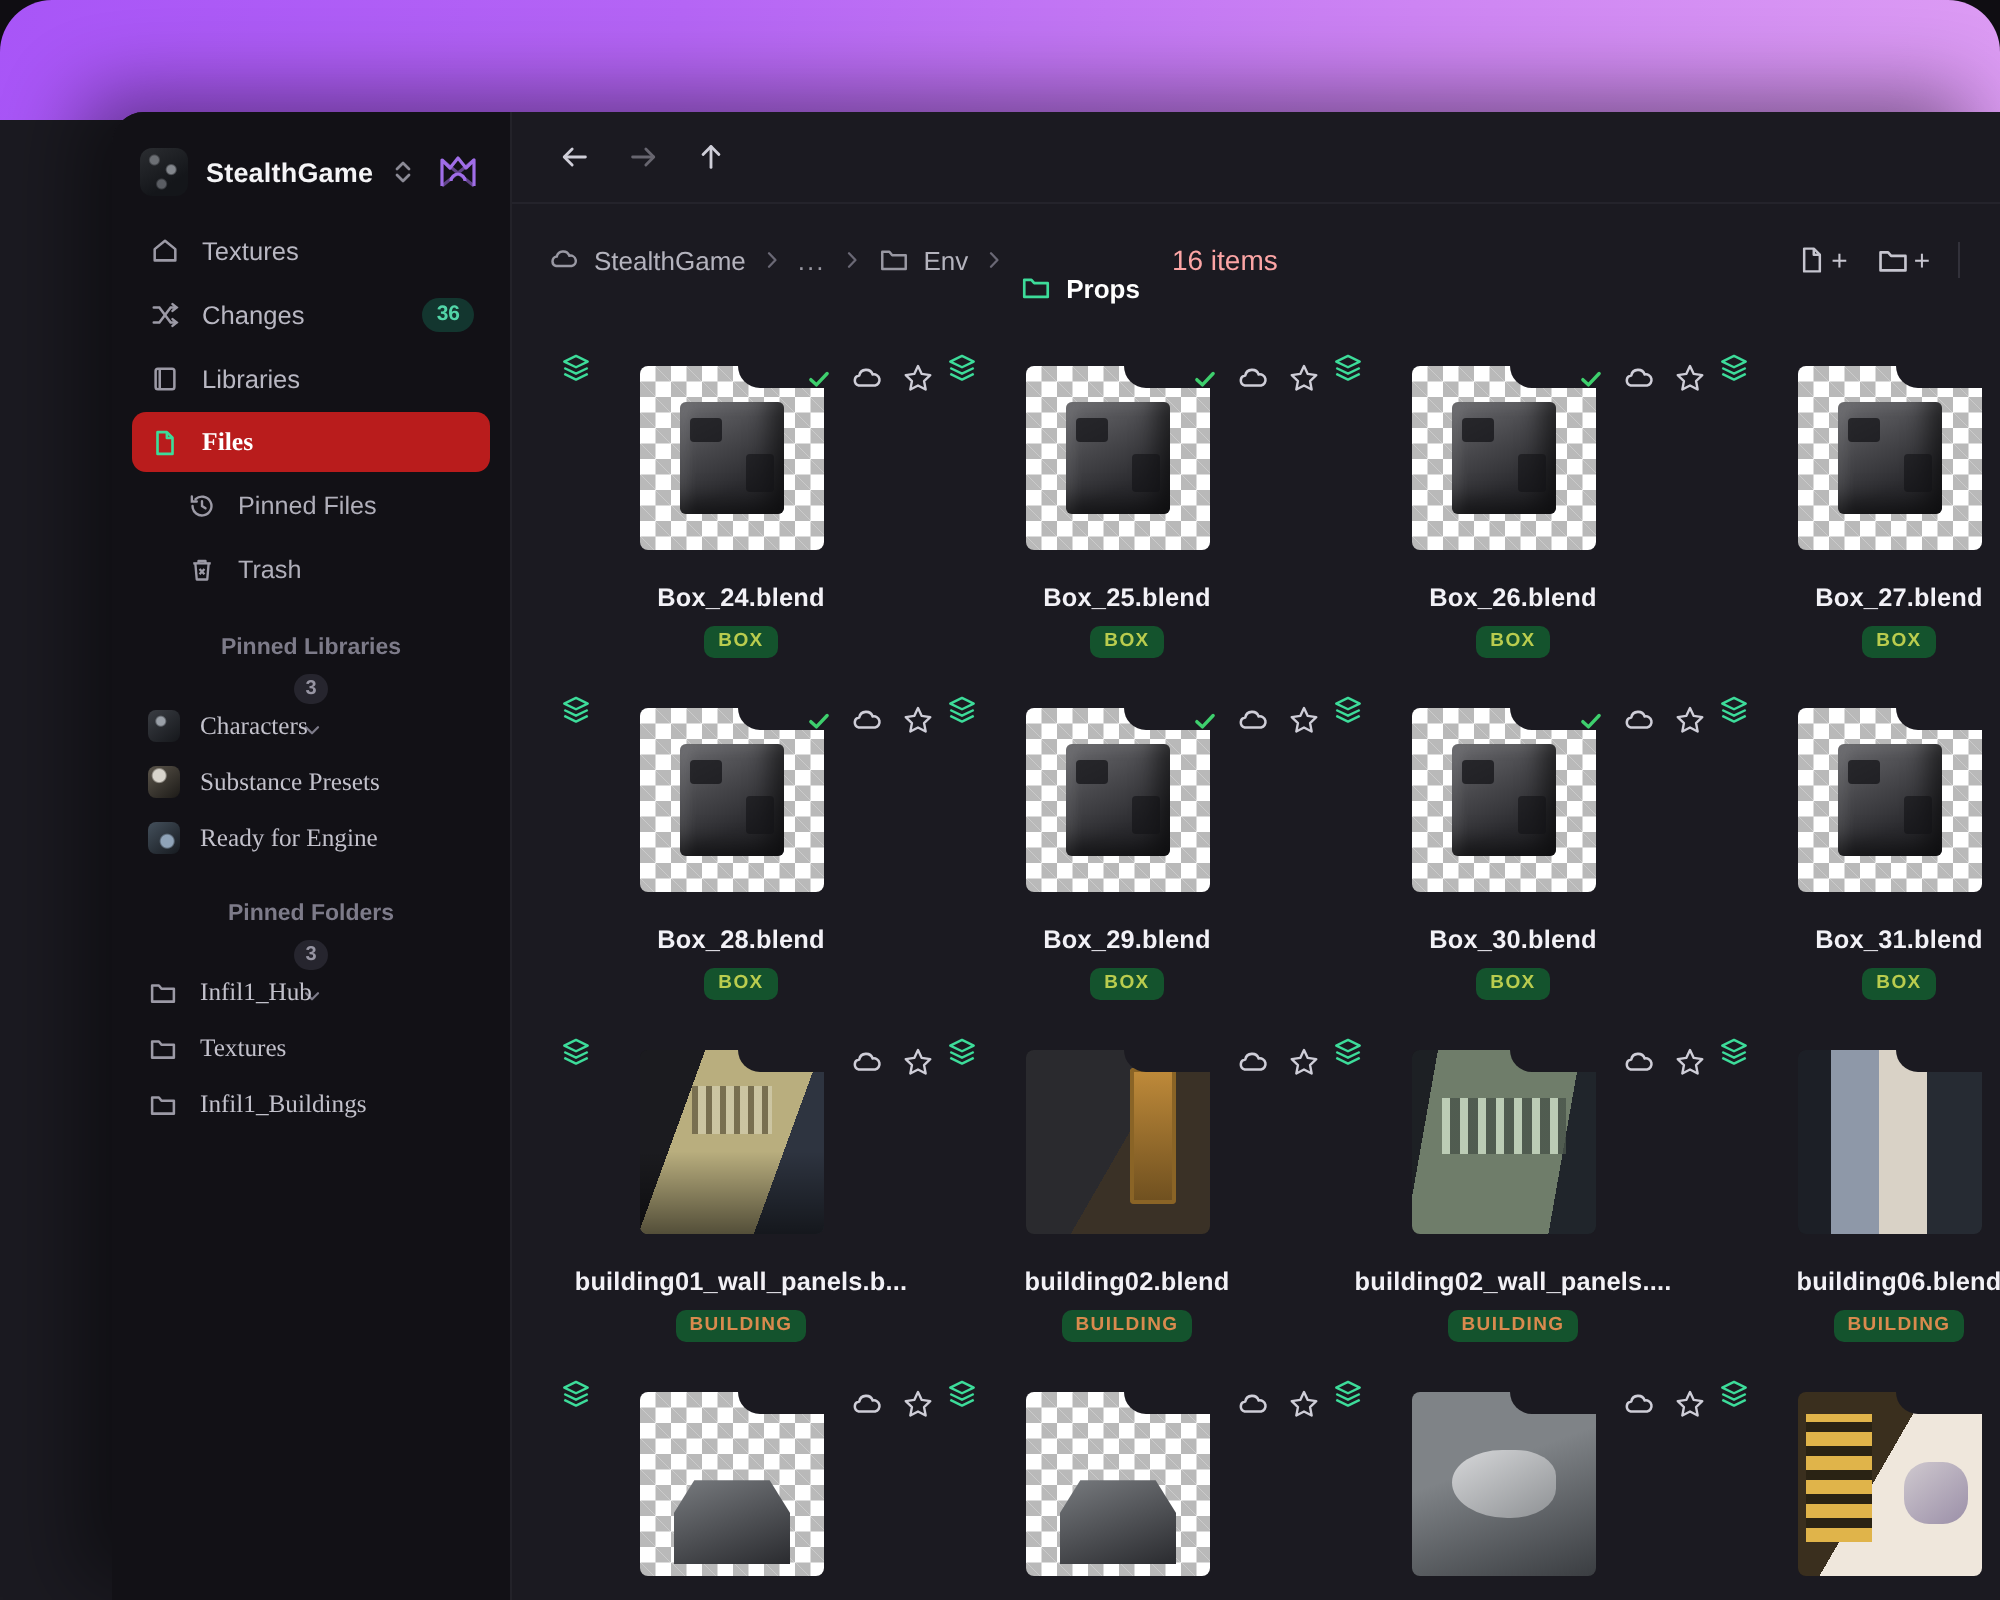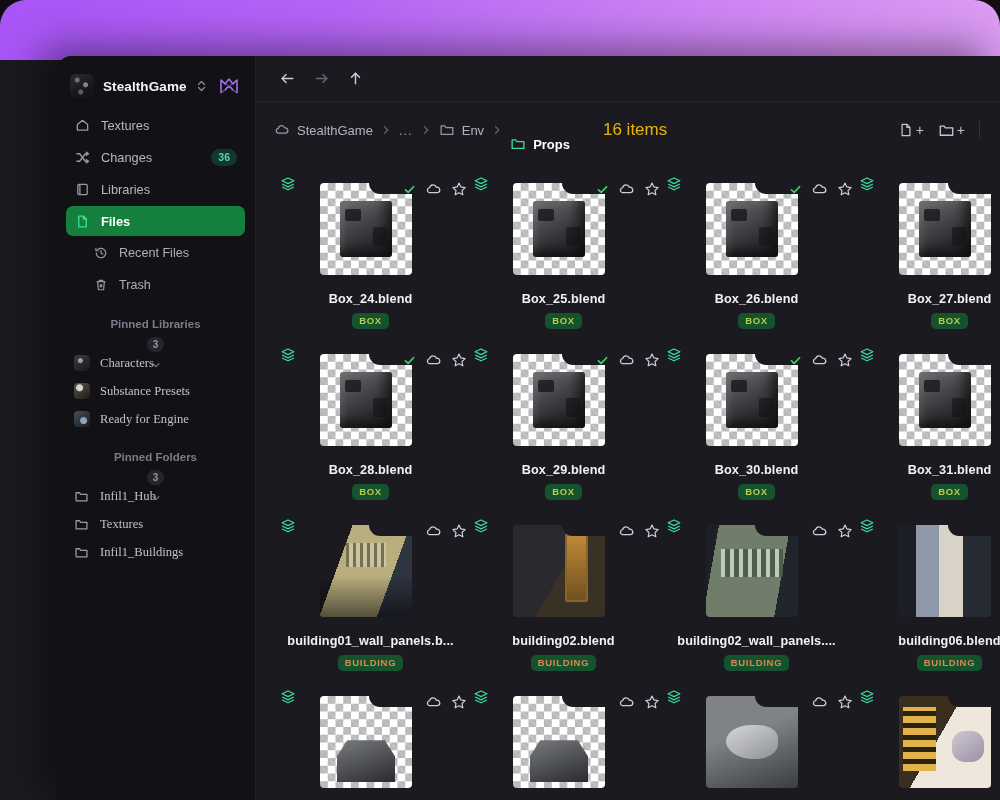--- a/index.html
+++ b/index.html
@@ -60,21 +60,21 @@
   .ws-chev { color: #8b8a95; flex: 0 0 auto; display:flex; }
   .ws-logo { margin-left: auto; display: flex; padding-right: 2px; }
 
   .nav-item {
     display: flex; align-items: center; gap: 10px;
     height: 30px; padding: 0 8px; border-radius: 7px;
     color: #b8b7c2; font-size: 12.8px;
     margin-bottom: 2px;
   }
   .nav-item .ico { flex: 0 0 17px; display: flex; align-items: center; justify-content: center; color: #9c9aa6; }
-  .nav-item.active { background: #15803d; color: #ffffff; font-weight: 700; }
+  .nav-item.active { background: #b91c1c; color: #ffffff; font-weight: 700; font-family: Liberation Serif, serif; }
   .nav-item.active .ico { color: #3ddc9a; }
   .nav-item.sub { padding-left: 26px; font-size: 12.6px; color: #b0afba; }
   .nav-badge {
     margin-left: auto; font-size: 10.5px; font-weight: 700;
     color: #52d6a8; background: #13362f;
     border-radius: 9px; padding: 2px 7px; line-height: 13px;
   }
 
   .sec-head {
     display: flex; align-items: center; gap: 7px;
@@ -115,21 +115,21 @@
     display: flex; align-items: center;
     padding: 0 18px;
   }
   .crumbs { display: flex; align-items: center; gap: 7px; min-width: 0; }
   .crumb { display: flex; align-items: center; gap: 7px; color: #b4b3bd; font-size: 13px; white-space: nowrap; }
   .crumb.cur { color: #ffffff; font-weight: 700; margin-top: 28px; }
   .crumb .ico { display: flex; color: #9998a3; }
   .crumb.cur .ico { color: #3ddc9a; }
   .crumb-sep { color: #6a6875; font-size: 12px; display: flex; }
   .crumb-dots { color: #9998a3; font-size: 13px; letter-spacing: 1px; }
-  .item-count { color: #eab308; font-size: 17px; margin-left: 26px; white-space: nowrap; }
+  .item-count { color: #fca5a5; font-size: 14px; margin-left: 9px; white-space: nowrap; }
   .crumb-actions { margin-left: auto; display: flex; align-items: center; gap: 14px; padding-right: 2px; }
   .act { display: flex; align-items: center; gap: 2px; color: #c6c5cf; }
   .act .plus { font-size: 14px; color: #c6c5cf; line-height: 1; }
   .act-div { width: 1px; height: 18px; background: #32313a; }
 
   
   #grid-scroll { flex: 1 1 auto; overflow: hidden; padding: 0 18px; position: relative; }
   #grid { display: grid; grid-template-columns: repeat(4, 193px); gap: 0 0; }
   .cell { width: 193px; padding-top: 12px; }
 
@@ -305,21 +305,21 @@
       </div>
 
       <div class="nav-item sub">
         <span class="ico">
           <svg width="14" height="14" viewBox="0 0 16 16" fill="none" stroke="currentColor" stroke-width="1.35" stroke-linecap="round">
               <path d="M2.6 8 a5.4 5.4 0 1 0 1.7-3.9"></path>
               <path d="M2.2 2.6 V5.4 H5"></path>
               <path d="M8 5.3 V8 l2 1.3"></path>
             </svg>
         </span>
-        <span>Recent Files</span>
+        <span>Pinned Files</span>
       </div>
 
       <div class="nav-item sub">
         <span class="ico">
           <svg width="14" height="14" viewBox="0 0 16 16" fill="none" stroke="currentColor" stroke-width="1.35" stroke-linejoin="round">
               <path d="M3 4.2 h10"></path>
               <path d="M6 4.2 V2.8 h4 v1.4"></path>
               <path d="M4.2 4.2 L5 13.4 h6 l.8-9.2"></path>
               <path d="M6.6 7.4 L9.4 10.4 M9.4 7.4 L6.6 10.4"></path>
             </svg>

